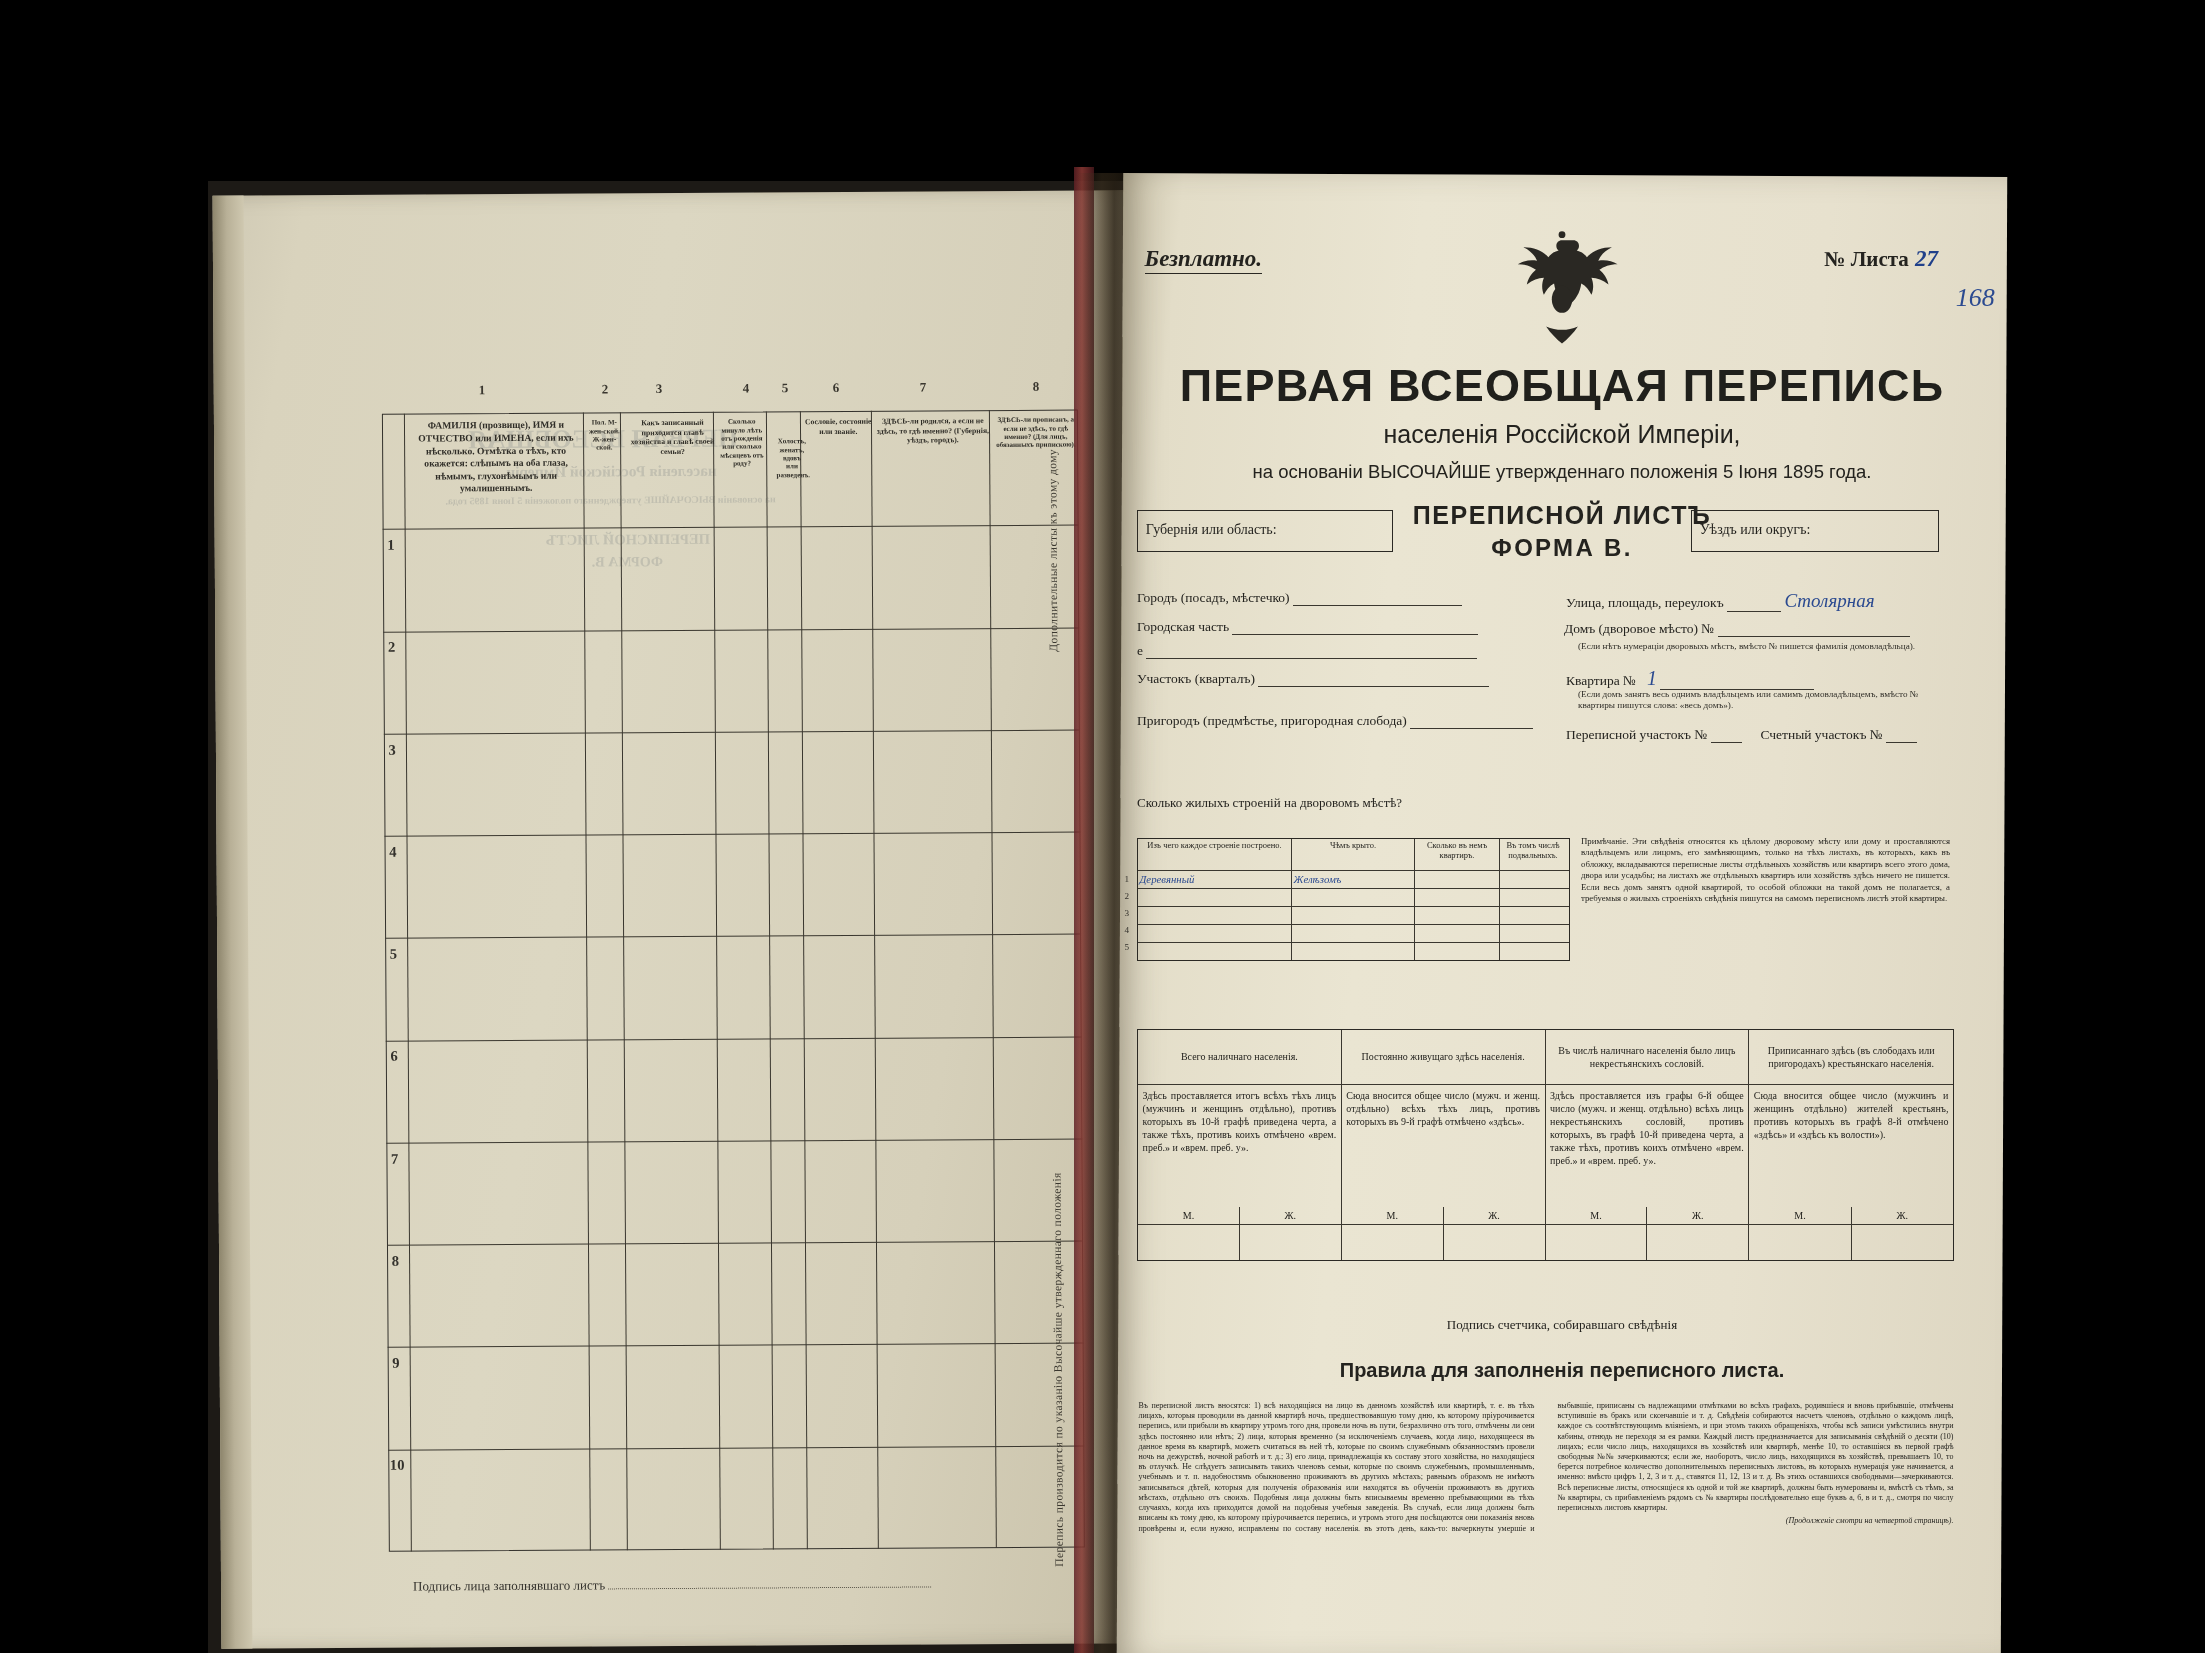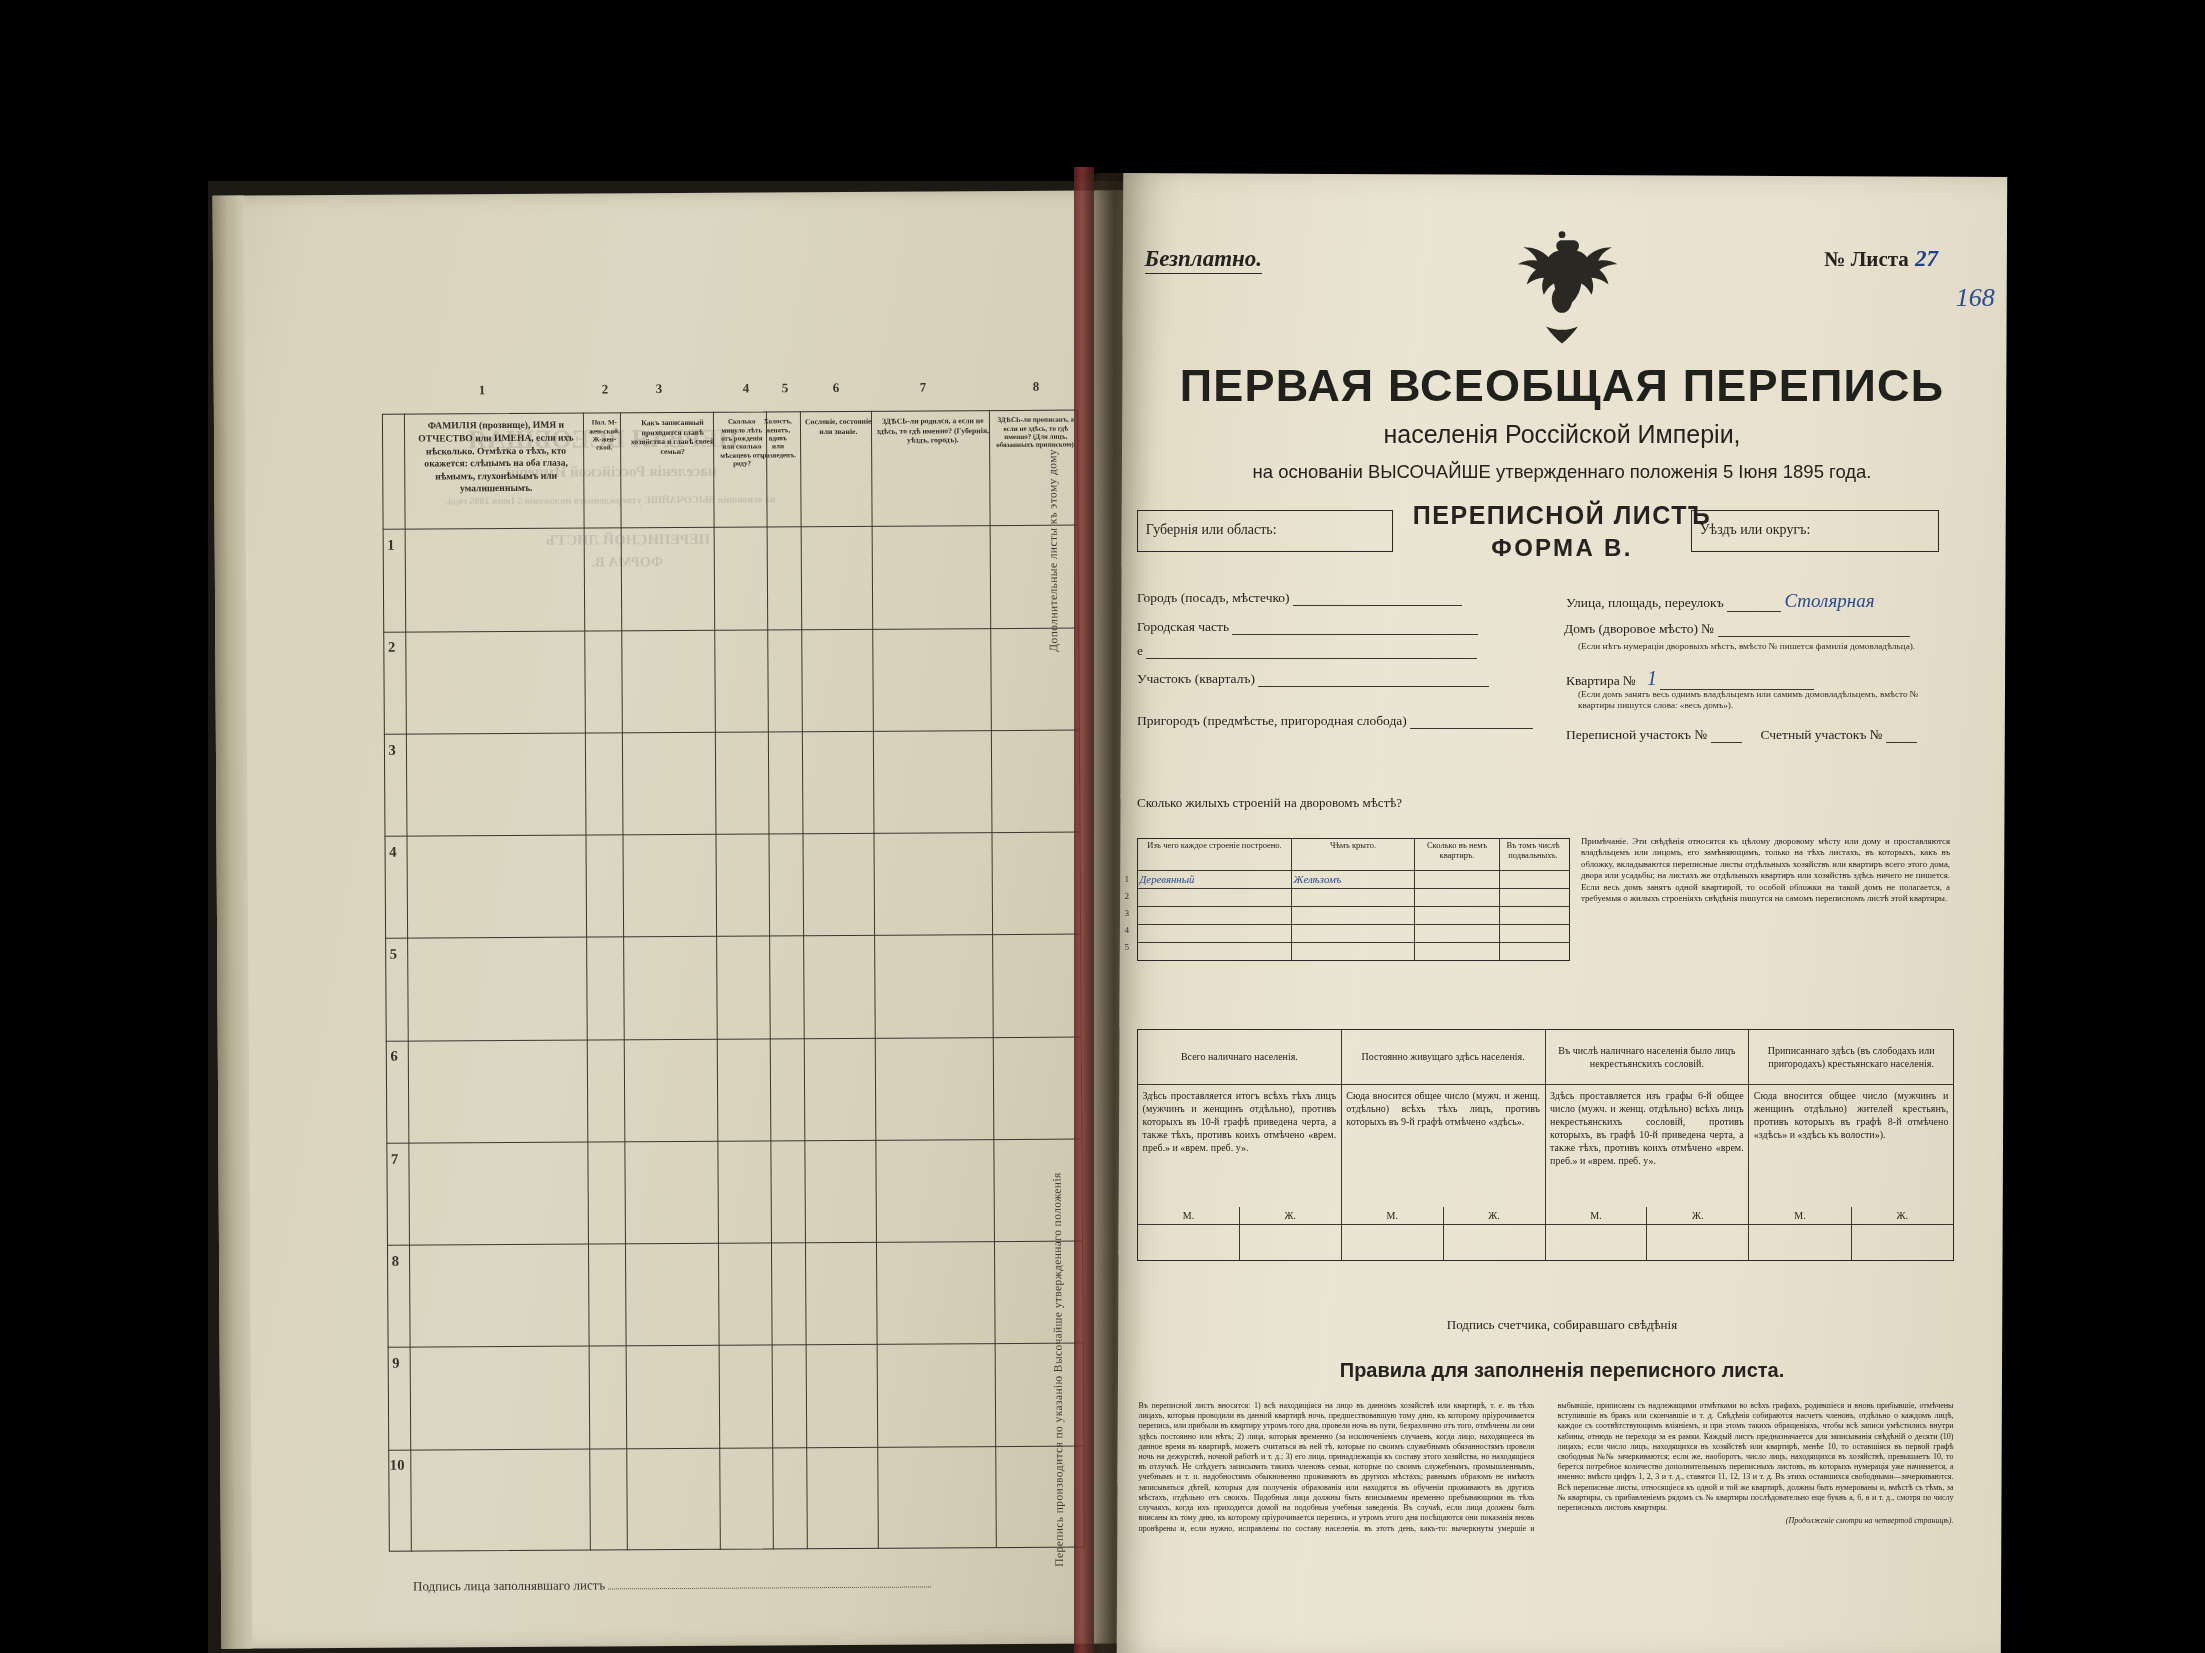--- a/index.html
+++ b/index.html
@@ -163,21 +163,21 @@
         <div class="vline" style="left:331px"></div>
         <div class="vline" style="left:384px"></div>
         <div class="vline" style="left:418px"></div>
         <div class="vline" style="left:489px"></div>
         <div class="vline" style="left:607px"></div>
 
         <div class="hdr" style="left:24.6px;width:174px;">ФАМИЛІЯ (прозвище), ИМЯ и ОТЧЕСТВО или ИМЕНА, если ихъ нѣсколько. Отмѣтка о тѣхъ, кто окажется: слѣпымъ на оба глаза, нѣмымъ, глухонѣмымъ или умалишеннымъ.</div>
         <div class="hdr tiny" style="left:203px;width:34px;">Пол. М-жен-ской. Ж-жен-ской.</div>
         <div class="hdr small" style="left:240px;width:89px;padding-left:6px;">Какъ записанный приходится главѣ хозяйства и главѣ своей семьи?</div>
         <div class="hdr tiny" style="left:332px;width:51px;">Сколько минуло лѣть отъ рожденія или сколько мѣсяцевъ отъ роду?</div>
-        <div class="hdr tiny" style="left:378px;width:31px;">Холостъ, женатъ, вдовъ или разведенъ.</div>
+        <div class="hdr tiny" style="left:392px;width:31px;margin-top:20px;">Холостъ, женатъ, вдовъ или разведенъ.</div>
         <div class="hdr small" style="left:420px;width:68px;">Сословіе, состояніе или званіе.</div>
         <div class="hdr small" style="left:491px;width:115px;">ЗДѢСЬ-ли родился, а если не здѣсь, то гдѣ именно? (Губернія, уѣздъ, городъ).</div>
         <div class="hdr tiny" style="left:609px;width:85px;">ЗДѢСЬ-ли прописанъ, а если не здѣсь, то гдѣ именно? (Для лицъ, обязанныхъ припискою).</div>
 
         <div class="hline" style="top:115px"></div>
 
         <div class="hline" style="top:218px"></div>
         <div class="hline" style="top:320px"></div>
         <div class="hline" style="top:422px"></div>
         <div class="hline" style="top:524px"></div>

